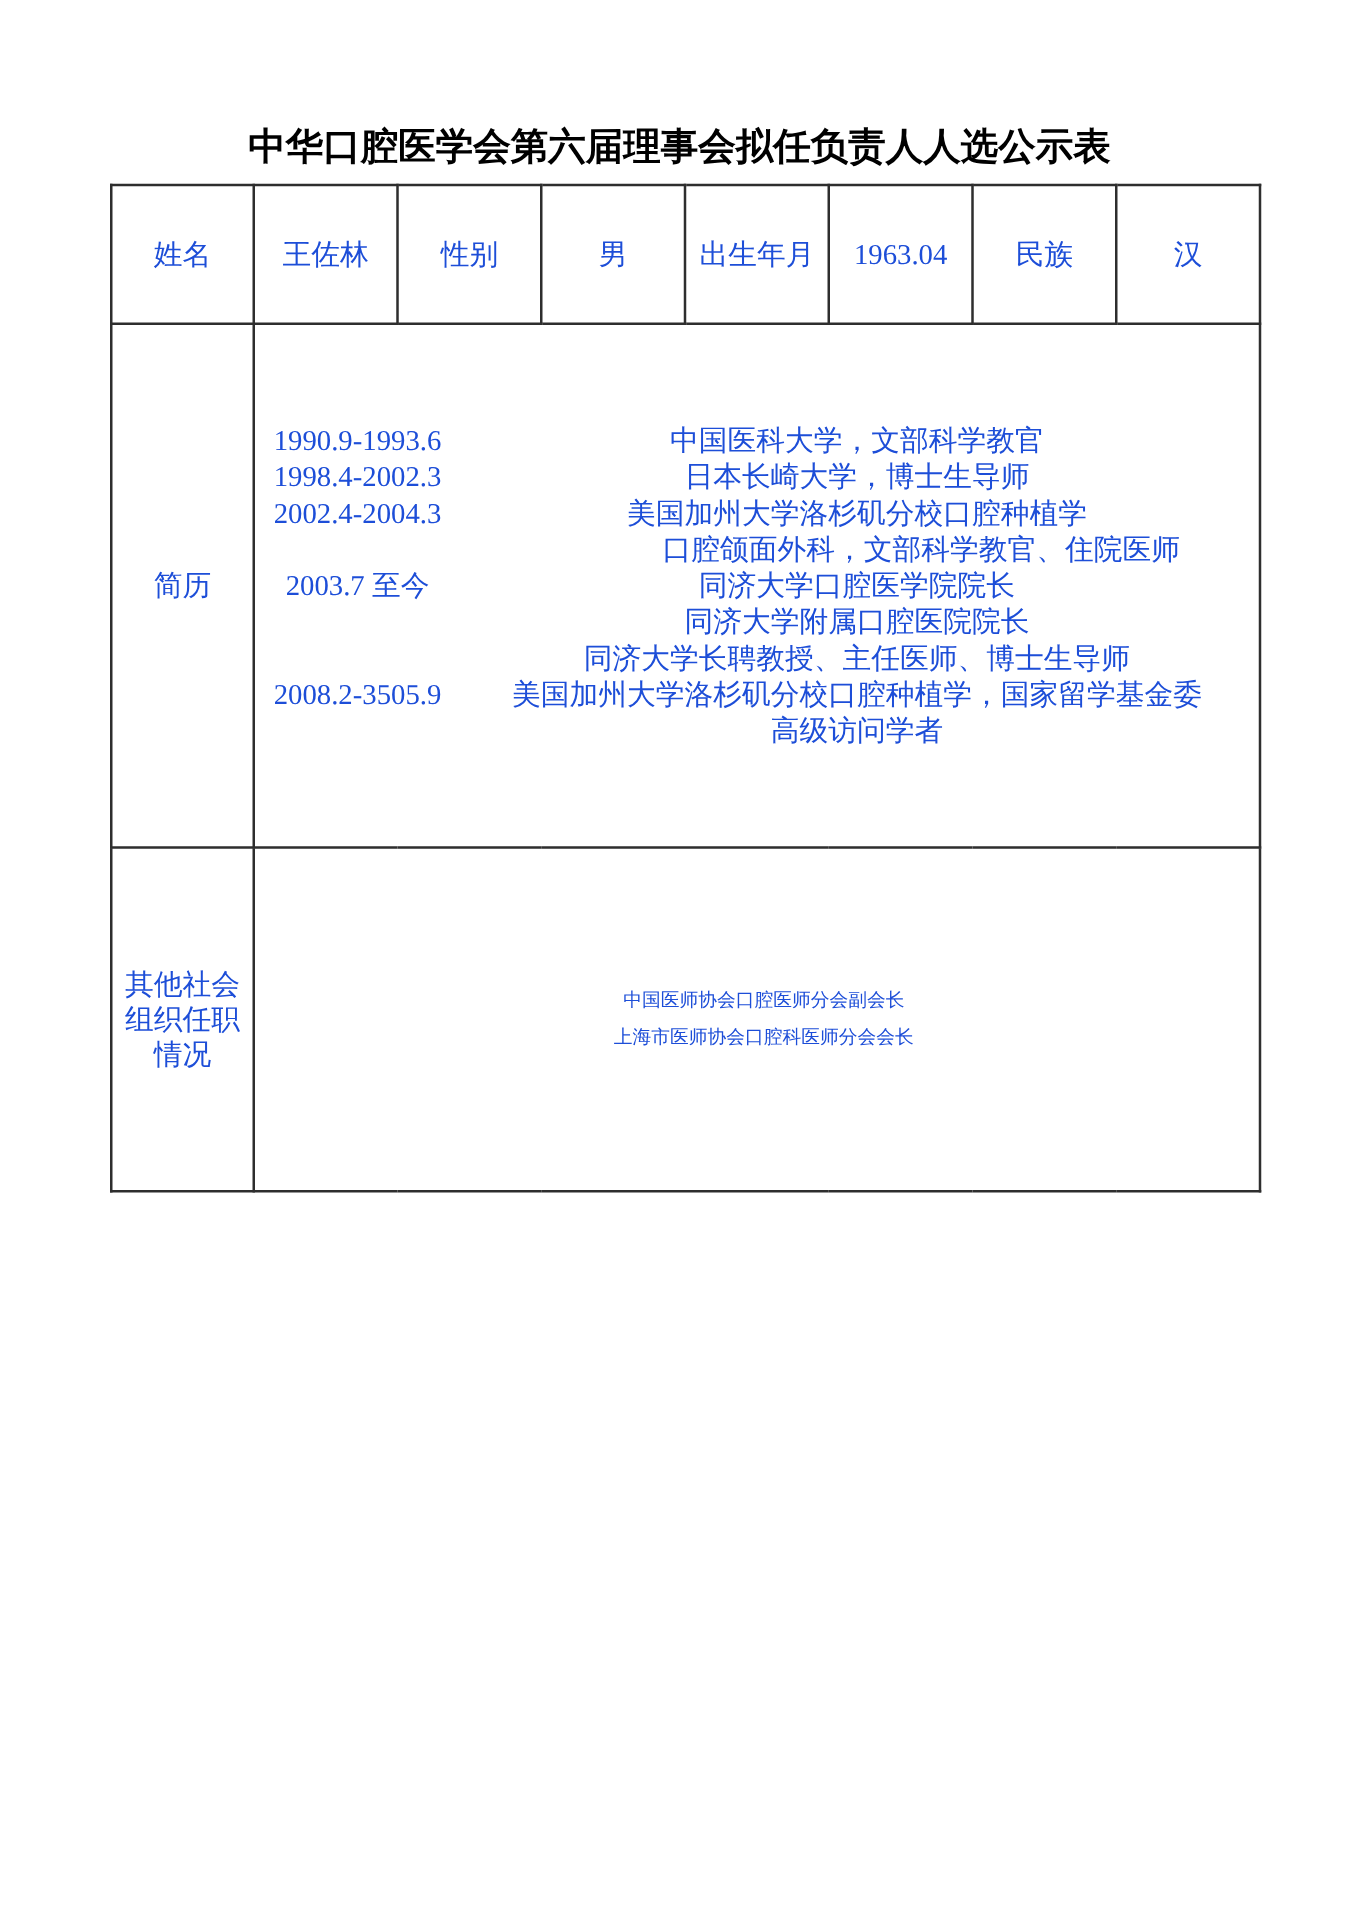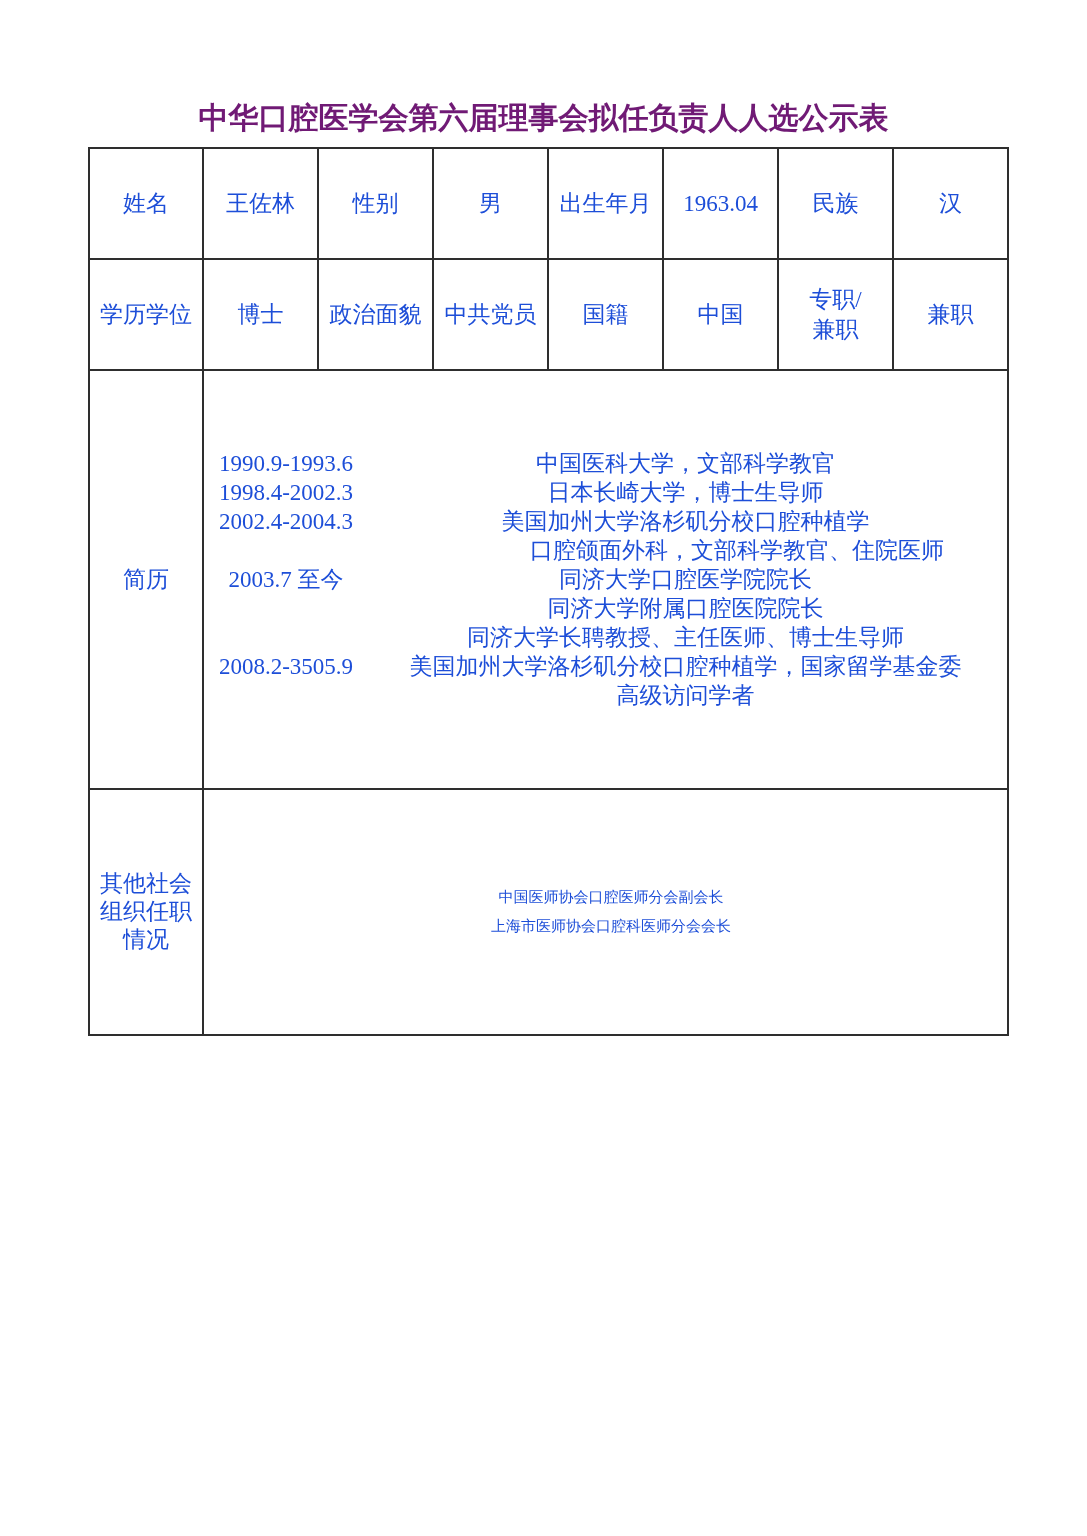--- a/index.html
+++ b/index.html
@@ -19,21 +19,21 @@
   .page-title {
     position: absolute;
     left: 0;
     top: 100px;
     width: 1087px;
     text-align: center;
     font-family: "DejaVu Sans", "Liberation Sans", sans-serif;
     font-weight: bold;
     font-size: 30px;
     line-height: 36px;
-    color: #701a75;
+    color: #000000;
     letter-spacing: 0px;
   }
   table.form {
     position: absolute;
     left: 88px;
     top: 147px;
     width: 919px;
     border-collapse: collapse;
     table-layout: fixed;
   }
@@ -43,21 +43,21 @@
     vertical-align: middle;
     font-size: 23px;
     padding: 0;
     overflow: hidden;
     color: #1d4ed8;
   }
   tr.r1 { height: 111px; }
   tr.r2 { height: 111px; }
   tr.r3 { height: 114px; }
   tr.r4 { height: 419px; }
-  tr.r5 { height: 246px; }
+  tr.r5 { height: 275px; }
   .multiline {
     white-space: pre-line;
     line-height: 30px;
   }
   .label-multi {
     white-space: pre-line;
     line-height: 28px;
   }
   .resume-cell {
     text-align: left;
@@ -114,31 +114,20 @@
       <td>姓名</td>
       <td>王佐林</td>
       <td>性别</td>
       <td>男</td>
       <td>出生年月</td>
       <td>1963.04</td>
       <td>民族</td>
       <td>汉</td>
     </tr>
 
-    <tr class="r2">
-      <td>学历学位</td>
-      <td>博士</td>
-      <td>政治面貌</td>
-      <td>中共党员</td>
-      <td>国籍</td>
-      <td>中国</td>
-      <td class="multiline">专职/
-兼职</td>
-      <td>兼职</td>
-    </tr>
 
 
     <tr class="r4">
       <td>简历</td>
       <td colspan="7" class="resume-cell">
         <div class="resume-block">
           <div class="resume-line">
             <span class="resume-date">1990.9-1993.6</span>
             <span class="resume-text">中国医科大学，文部科学教官</span>
           </div>

